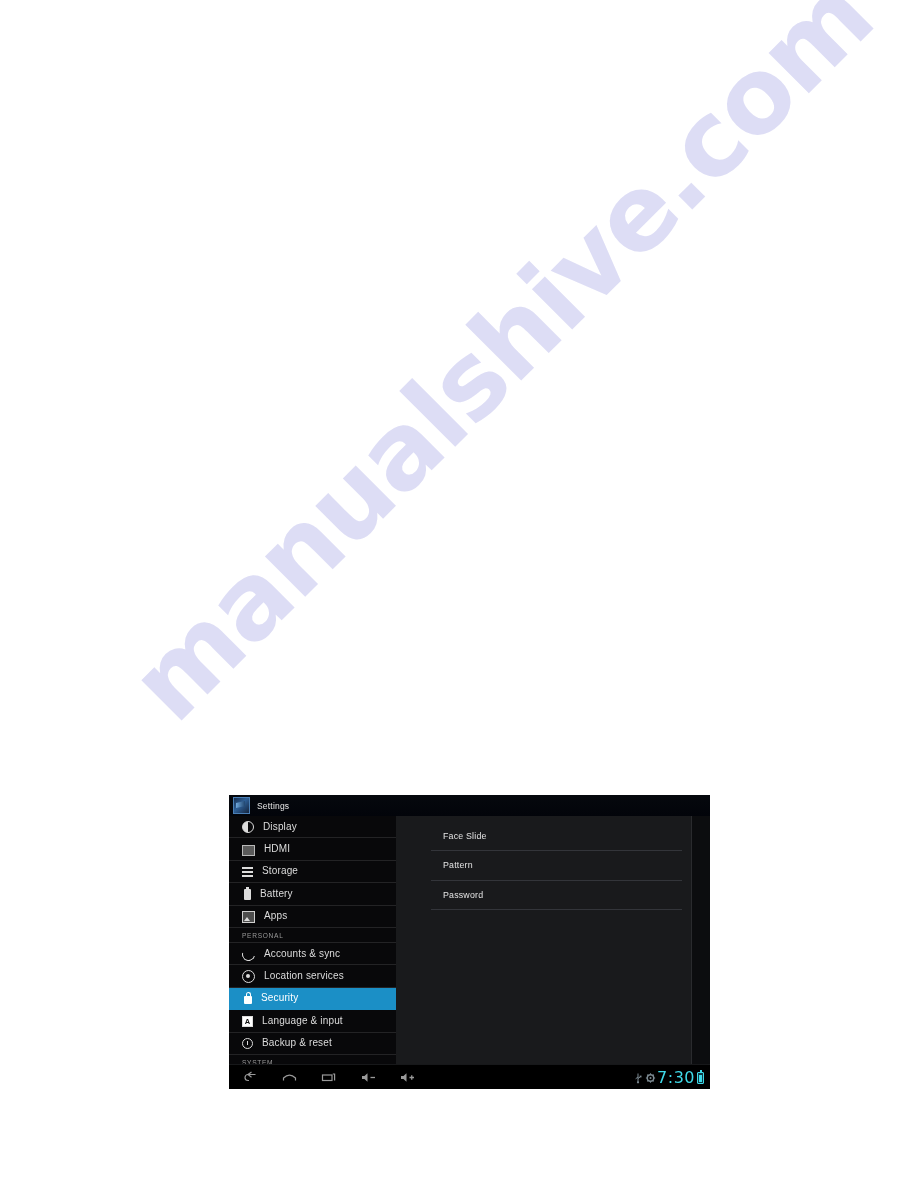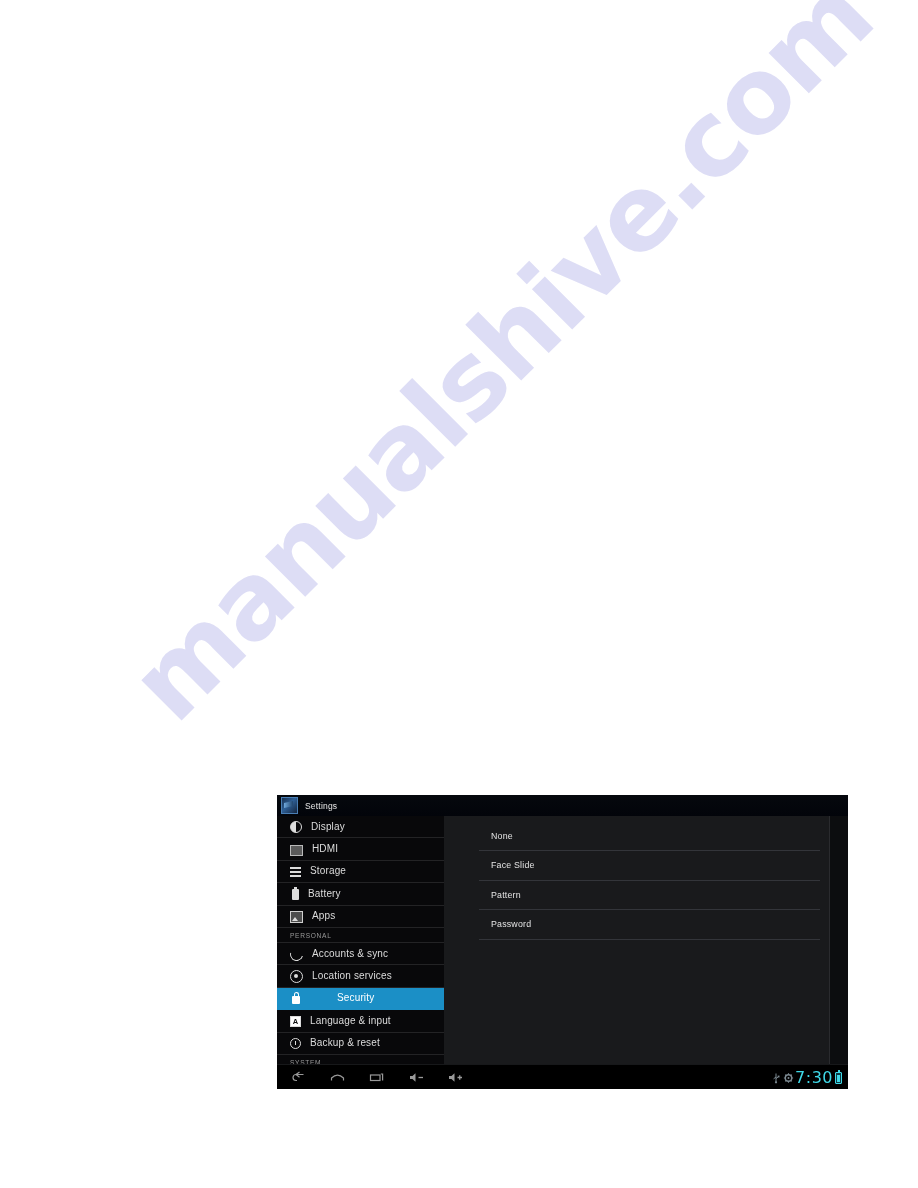--- a/index.html
+++ b/index.html
@@ -39,27 +39,26 @@
     color: #c9c9ef;
     opacity: 0.62;
     white-space: nowrap;
   }
 
   
   #device-screenshot {
     position: absolute;
     left: 229px;
     top: 795px;
-    width: 571px;
+    width: 481px;
     height: 294px;
     background: #000000;
     z-index: 5;
     overflow: hidden;
     font-size: 0;
-    margin-left: 48px;
   }
 
   
   #titlebar {
     position: relative;
     height: 21px;
     background: linear-gradient(to bottom, #05080d 0%, #02040a 100%);
     display: flex;
     align-items: center;
     padding-left: 4px;
@@ -113,21 +112,20 @@
     display: flex;
     align-items: center;
     padding-left: 13px;
     box-sizing: border-box;
     border-bottom: 1px solid #232325;
     position: relative;
   }
   .nav-item.selected {
     background: #1b8fc6;
     border-bottom-color: #1b8fc6;
-    gap: 28px;
   }
   .nav-icon {
     width: 13px;
     height: 13px;
     flex: none;
     margin-right: 9px;
     position: relative;
     display: inline-block;
   }
   .nav-label {
@@ -446,23 +444,20 @@
       </div>
 
       <div class="section-header">
         <span>SYSTEM</span>
       </div>
 
     </div>
 
     <div id="content-panel">
       <div id="options-list">
-        <div class="option-row">
-          <span class="option-label">None</span>
-        </div>
         <div class="option-row">
           <span class="option-label">Face Slide</span>
         </div>
         <div class="option-row">
           <span class="option-label">Pattern</span>
         </div>
         <div class="option-row">
           <span class="option-label">Password</span>
         </div>
       </div>

